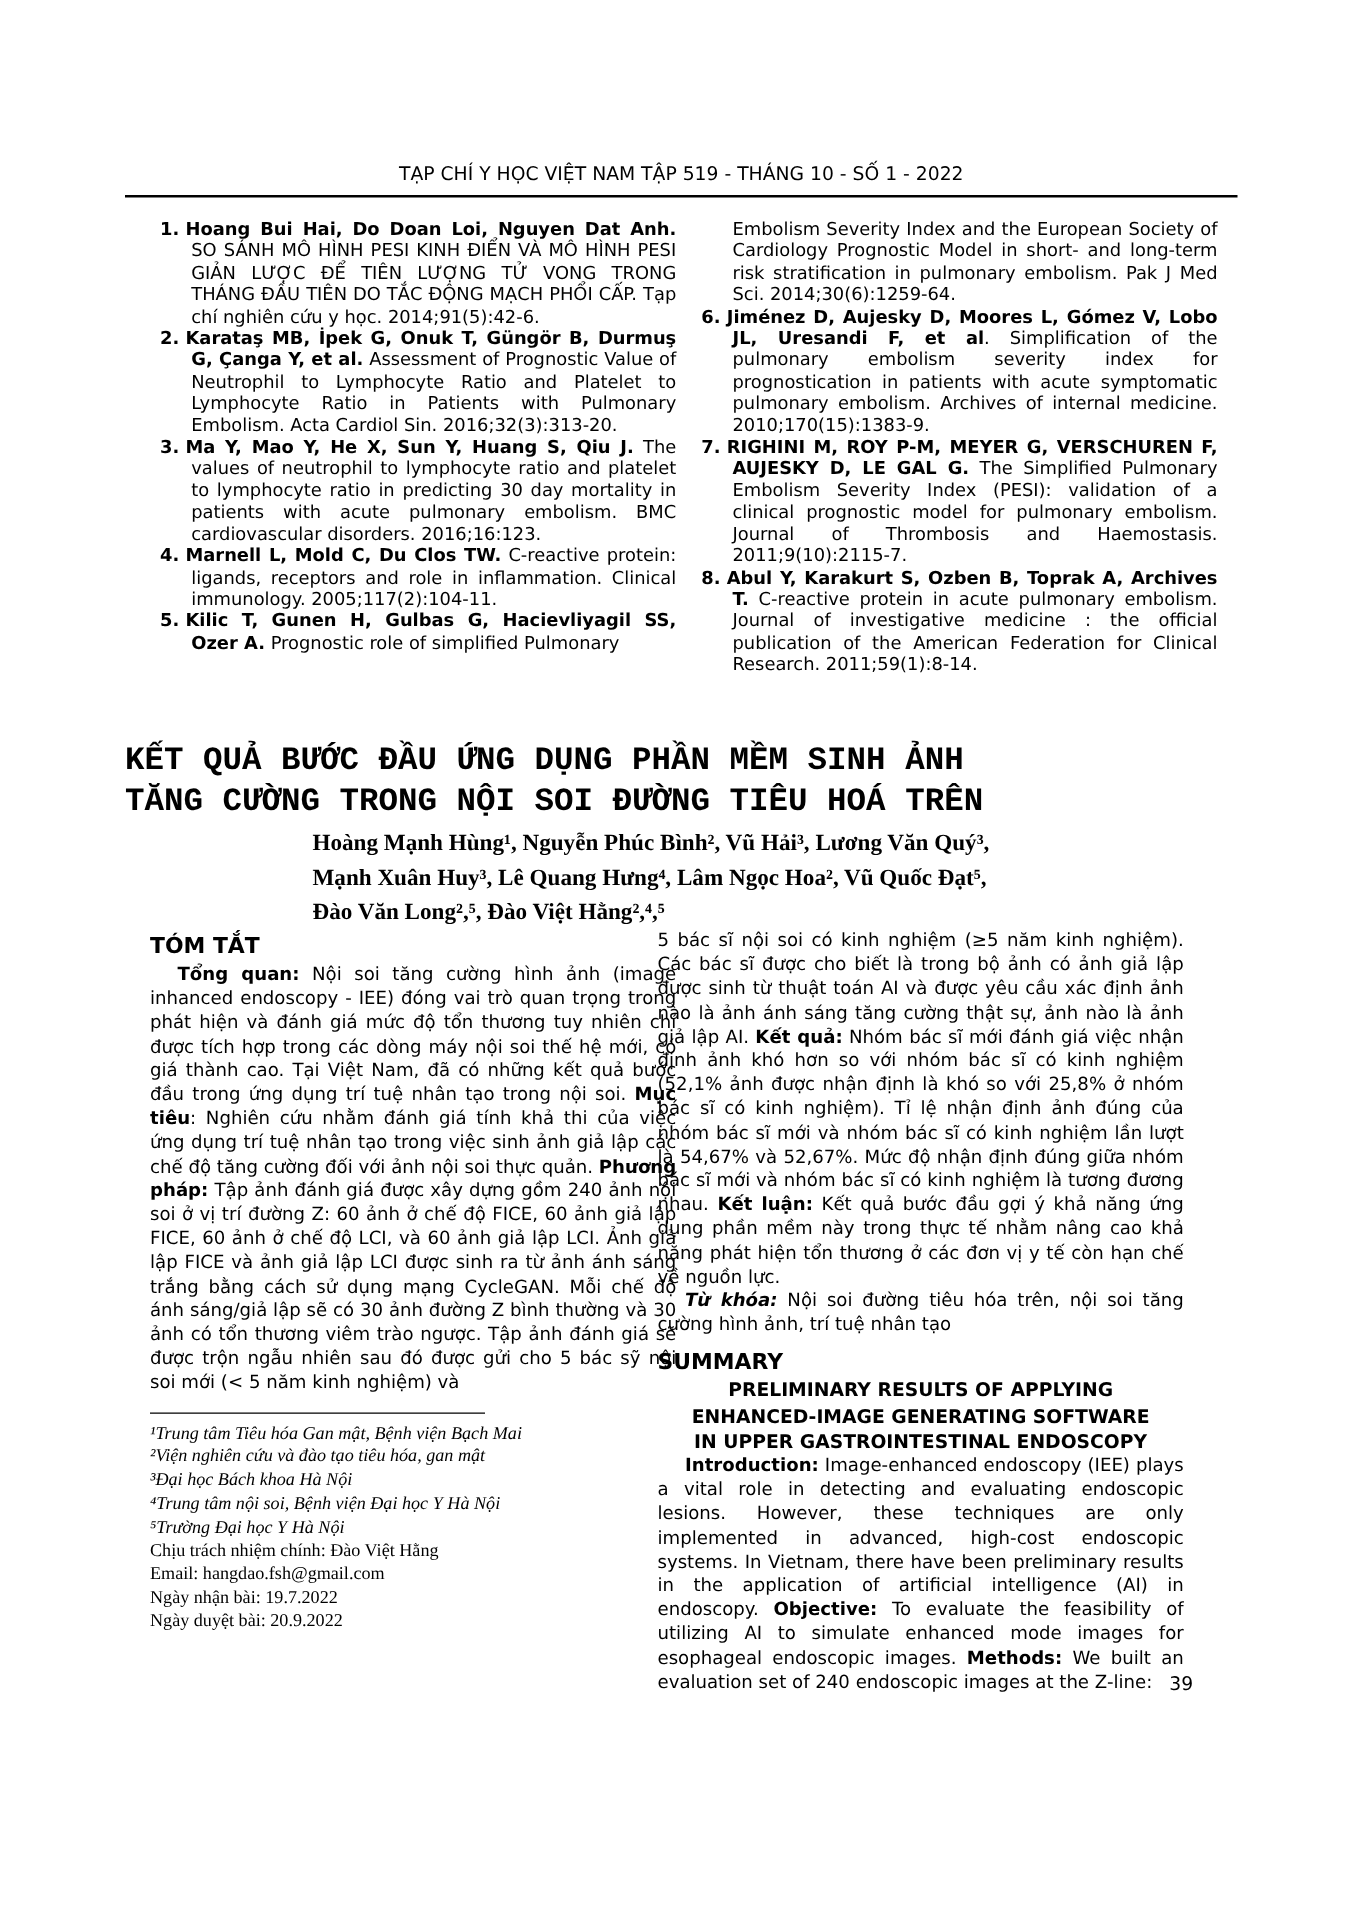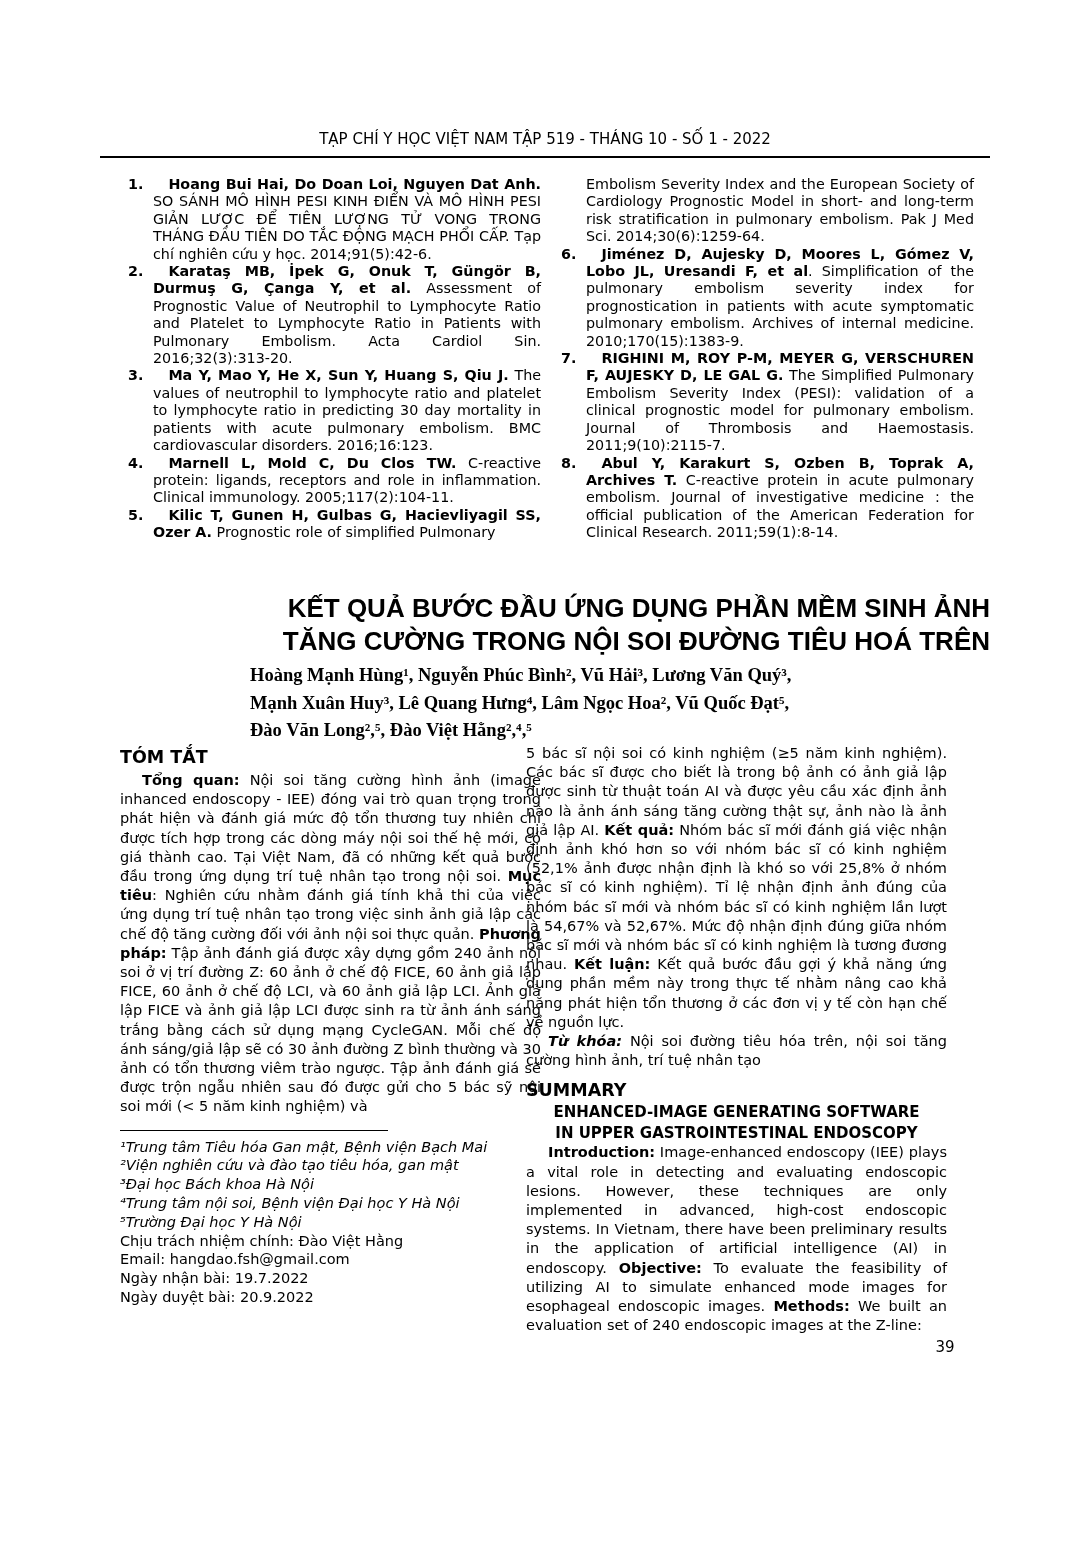--- a/index.html
+++ b/index.html
@@ -20,46 +20,46 @@
     border-top: 2px solid #000;
   }
   .refs-col-left  { position: absolute; left: 120px; top: 176px; width: 421px; }
   .refs-col-right { position: absolute; left: 553px; top: 176px; width: 421px; }
   .refs-heading { font-size: 17.5px; font-weight: bold; line-height: 24px; margin-bottom: 3px; }
   .ref-item {
     font-size: 14.3px; line-height: 17.4px; text-align: justify;
     padding-left: 33px; text-indent: -25px;
   }
   .ref-num  { font-weight: bold; margin-right: 5px; }
-  .ref-bold { font-weight: bold; margin-left: 20px; }
+  .ref-bold { font-weight: bold; }
   .ref-cont {
     font-size: 14.3px; line-height: 17.4px; text-align: justify;
     padding-left: 33px; margin: 0;
   }
   .article-title {
     position: absolute; left: 100px; top: 592px; width: 890px;
-    text-align: right; font-family: Liberation Sans, sans-serif;
+    text-align: left; font-family: Liberation Mono, monospace;
     font-weight: bold; font-size: 26px; line-height: 33px;
   }
   .article-authors {
     position: absolute; left: 250px; top: 662px; width: 724px;
     font-family: "Liberation Serif", serif;
     font-weight: bold; font-size: 18.5px; line-height: 27.5px;
   }
   .abstract-left  { position: absolute; left: 120px; top: 746px; width: 421px; }
   .abstract-right { position: absolute; left: 526px; top: 744px; width: 421px; }
   .section-heading { font-size: 17.5px; font-weight: bold; line-height: 23px; margin: 0 0 2px 0; }
   .body-para {
     font-size: 14.5px; line-height: 19.2px; text-align: justify;
     margin: 0; text-indent: 22px;
   }
   .body-para.noindent { text-indent: 0; }
   .b  { font-weight: bold; }
   .bi { font-weight: bold; font-style: italic; }
-  .footnotes { margin-top: 13px; }
+  .footnotes { margin-top: 13px; font-family: Liberation Serif, serif; }
   .footnote-rule { width: 268px; border-top: 1.5px solid #000; margin-bottom: 7px; }
   .footnote-line { font-size: 14.5px; line-height: 18.8px; }
   .footnote-line.it { font-style: italic; }
   .summary-heading { font-size: 17.5px; font-weight: bold; line-height: 23px; margin-top: 9px; }
   .summary-subtitle { font-size: 15px; font-weight: bold; line-height: 20.5px; text-align: center; }
   .page-number { position: absolute; left: 915px; top: 1338px; width: 60px; text-align: center; font-size: 15px; }
 </style>
 </head>
 <body>
 
@@ -109,19 +109,20 @@
     <div class="footnote-line">Ngày duyệt bài: 20.9.2022</div>
   </div>
 </div>
 
 <div class="abstract-right">
   <p class="body-para noindent"><span>5 bác sĩ nội soi có kinh nghiệm (≥5 năm kinh nghiệm). Các bác sĩ được cho biết là trong bộ ảnh có ảnh giả lập được sinh từ thuật toán AI và được yêu cầu xác định ảnh nào là ảnh ánh sáng tăng cường thật sự, ảnh nào là ảnh giả lập AI. </span><span class="b">Kết quả:</span><span> Nhóm bác sĩ mới đánh giá việc nhận định ảnh khó hơn so với nhóm bác sĩ có kinh nghiệm (52,1% ảnh được nhận định là khó so với 25,8% ở nhóm bác sĩ có kinh nghiệm). Tỉ lệ nhận định ảnh đúng của nhóm bác sĩ mới và nhóm bác sĩ có kinh nghiệm lần lượt là 54,67% và 52,67%. Mức độ nhận định đúng giữa nhóm bác sĩ mới và nhóm bác sĩ có kinh nghiệm là tương đương nhau. </span><span class="b">Kết luận:</span><span> Kết quả bước đầu gợi ý khả năng ứng dụng phần mềm này trong thực tế nhằm nâng cao khả năng phát hiện tổn thương ở các đơn vị y tế còn hạn chế về nguồn lực.</span></p>
   <p class="body-para"><span class="bi">Từ khóa:</span><span> Nội soi đường tiêu hóa trên, nội soi tăng cường hình ảnh, trí tuệ nhân tạo</span></p>
 
   <div class="summary-heading">SUMMARY</div>
   <div class="summary-subtitle">
+    <div>PRELIMINARY RESULTS OF APPLYING</div>
     <div>ENHANCED-IMAGE GENERATING SOFTWARE</div>
     <div>IN UPPER GASTROINTESTINAL ENDOSCOPY</div>
   </div>
   <p class="body-para"><span class="b">Introduction:</span><span> Image-enhanced endoscopy (IEE) plays a vital role in detecting and evaluating endoscopic lesions. However, these techniques are only implemented in advanced, high-cost endoscopic systems. In Vietnam, there have been preliminary results in the application of artificial intelligence (AI) in endoscopy. </span><span class="b">Objective:</span><span> To evaluate the feasibility of utilizing AI to simulate enhanced mode images for esophageal endoscopic images. </span><span class="b">Methods:</span><span> We built an evaluation set of 240 endoscopic images at the Z-line:</span></p>
 </div>
 
 <div class="page-number">39</div>
 
 </body></html>

